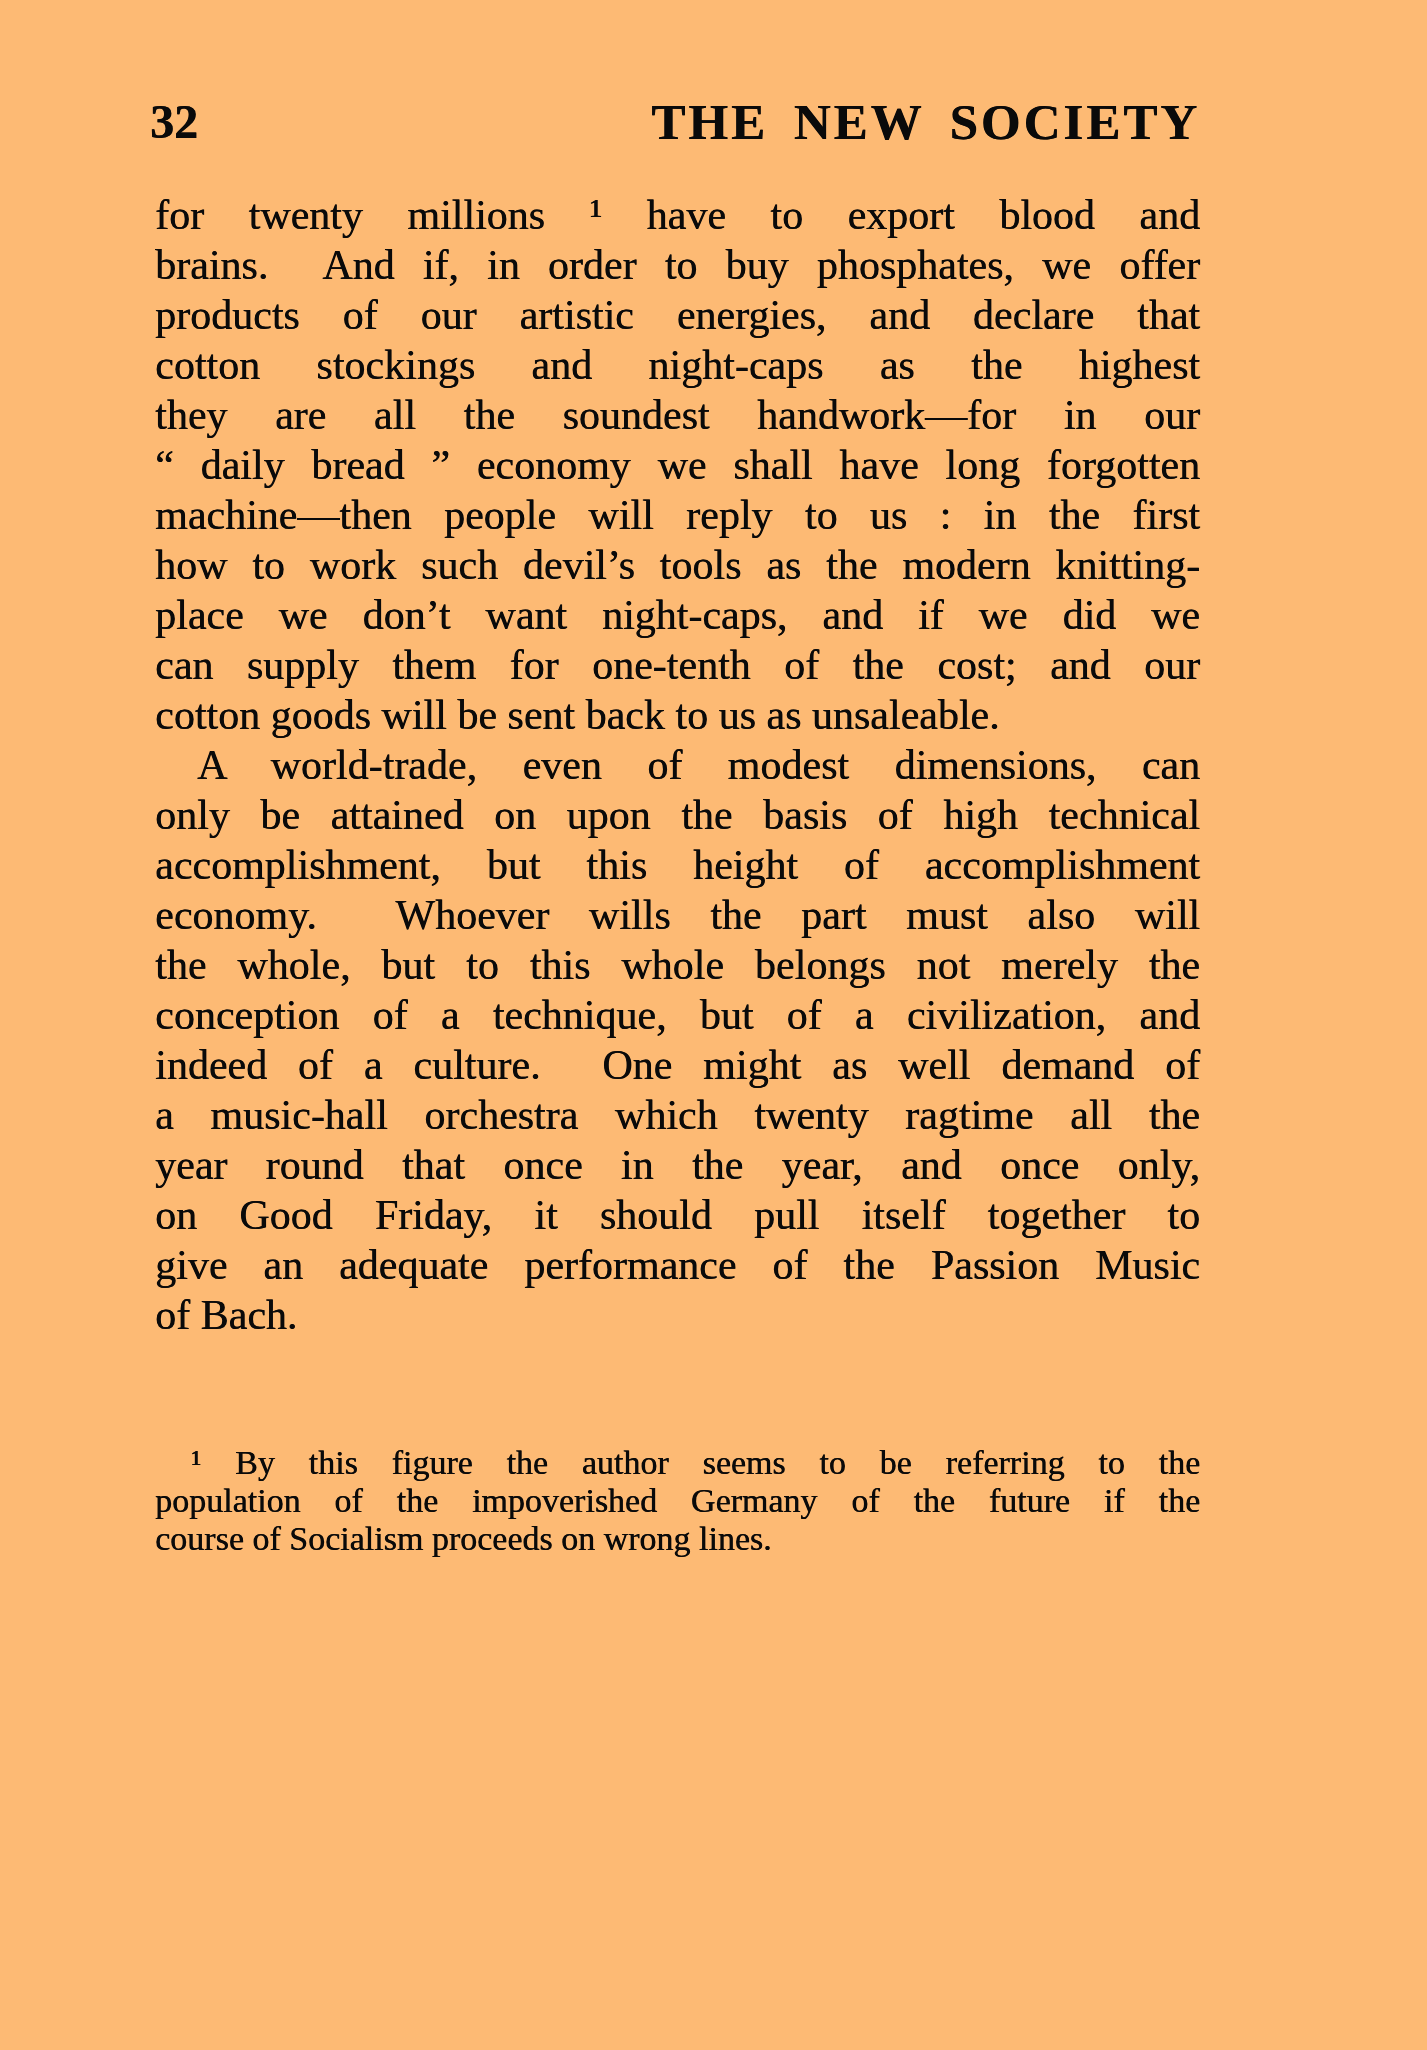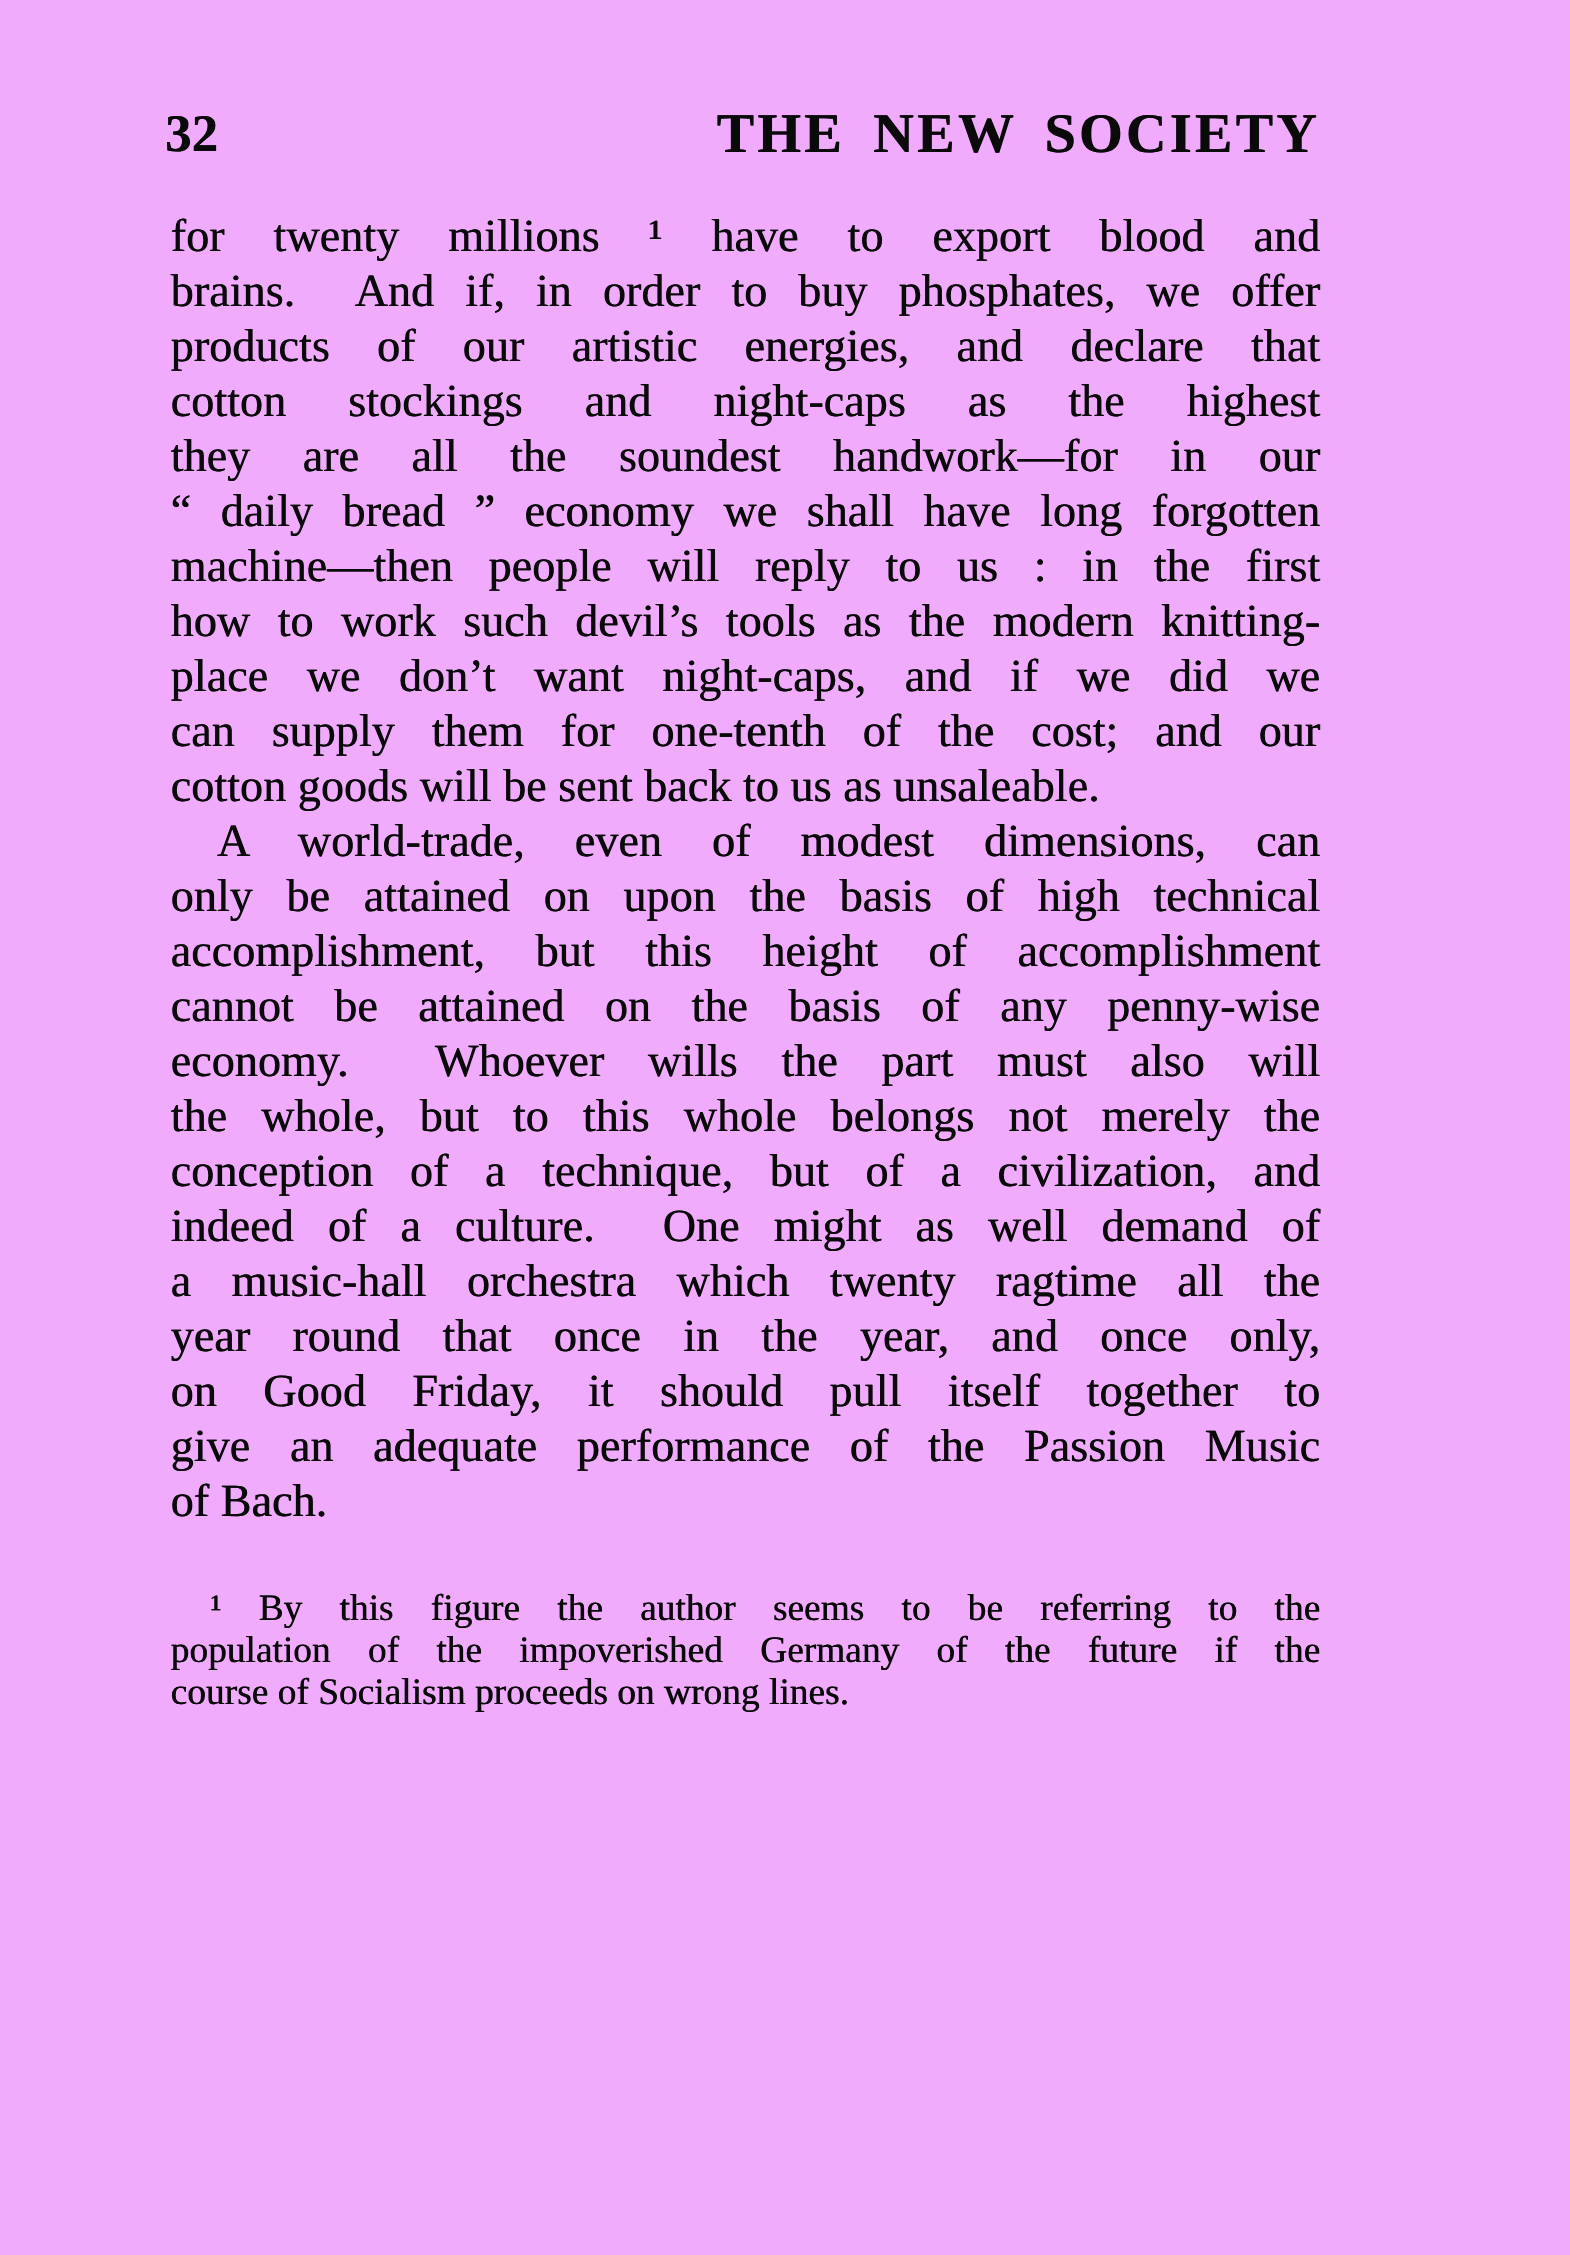--- a/index.html
+++ b/index.html
@@ -4,21 +4,21 @@
 <style>
   html, body {
     margin: 0;
     padding: 0;
     background: #e8e8e8;
   }
   .page {
     position: relative;
     width: 1427px;
     height: 2050px;
-    background: #f0abfc;
+    background: #fdba74;
     font-family: "Liberation Serif", serif;
     color: #0a0a0a;
     overflow: hidden;
   }
   .content {
     position: absolute;
     left: 155px;
     top: 0;
     width: 1045px;
     
@@ -107,21 +107,20 @@
         <div class="line">machine—then people will reply to us : in the first</div>
         <div class="line">how to work such devil’s tools as the modern knitting-</div>
         <div class="line">place we don’t want night-caps, and if we did we</div>
         <div class="line">can supply them for one-tenth of the cost; and our</div>
         <div class="line para-end">cotton goods will be sent back to us as unsaleable.</div>
       </div>
       <div>
         <div class="line indent">A world-trade, even of modest dimensions, can</div>
         <div class="line">only be attained on upon the basis of high technical</div>
         <div class="line">accomplishment, but this height of accomplishment</div>
-        <div class="line">cannot be attained on the basis of any penny-wise</div>
         <div class="line">economy.&nbsp; Whoever wills the part must also will</div>
         <div class="line">the whole, but to this whole belongs not merely the</div>
         <div class="line">conception of a technique, but of a civilization, and</div>
         <div class="line">indeed of a culture.&nbsp; One might as well demand of</div>
         <div class="line">a music-hall orchestra which twenty ragtime all the</div>
         <div class="line">year round that once in the year, and once only,</div>
         <div class="line">on Good Friday, it should pull itself together to</div>
         <div class="line">give an adequate performance of the Passion Music</div>
         <div class="line para-end">of Bach.</div>
       </div>

